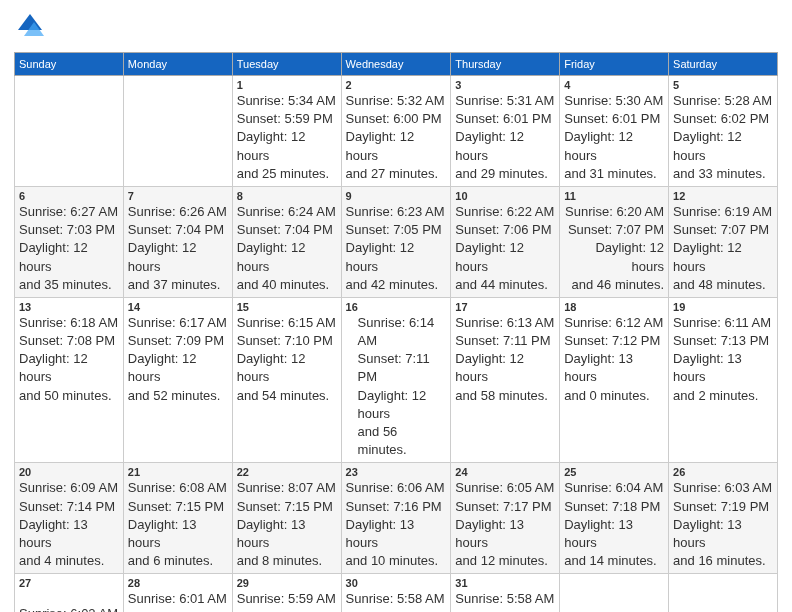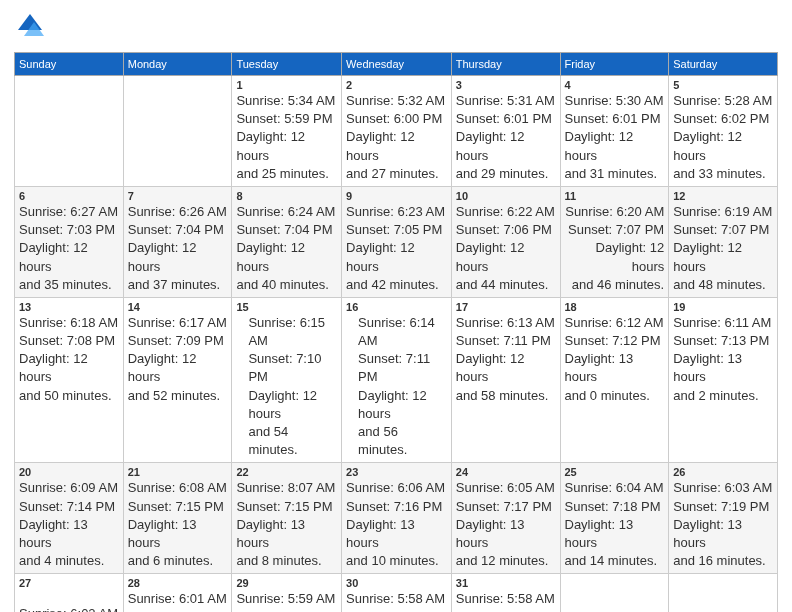--- a/index.html
+++ b/index.html
@@ -227,21 +227,21 @@
           </td>
           <td>
             <span class="day-number">14</span>
             <div class="day-info" style="white-space: pre-line;">Sunrise: 6:17 AM
 Sunset: 7:09 PM
 Daylight: 12 hours
 and 52 minutes.</div>
           </td>
           <td>
             <span class="day-number">15</span>
-            <div class="day-info" style="white-space: pre-line; margin-left: 12px;">Sunrise: 6:15 AM
+            <div class="day-info" style="white-space: pre-line;">Sunrise: 6:15 AM
 Sunset: 7:10 PM
 Daylight: 12 hours
 and 54 minutes.</div>
           </td>
           <td>
             <span class="day-number">16</span>
             <div class="day-info" style="white-space: pre-line; margin-left: 12px;">Sunrise: 6:14 AM
 Sunset: 7:11 PM
 Daylight: 12 hours
 and 56 minutes.</div>

